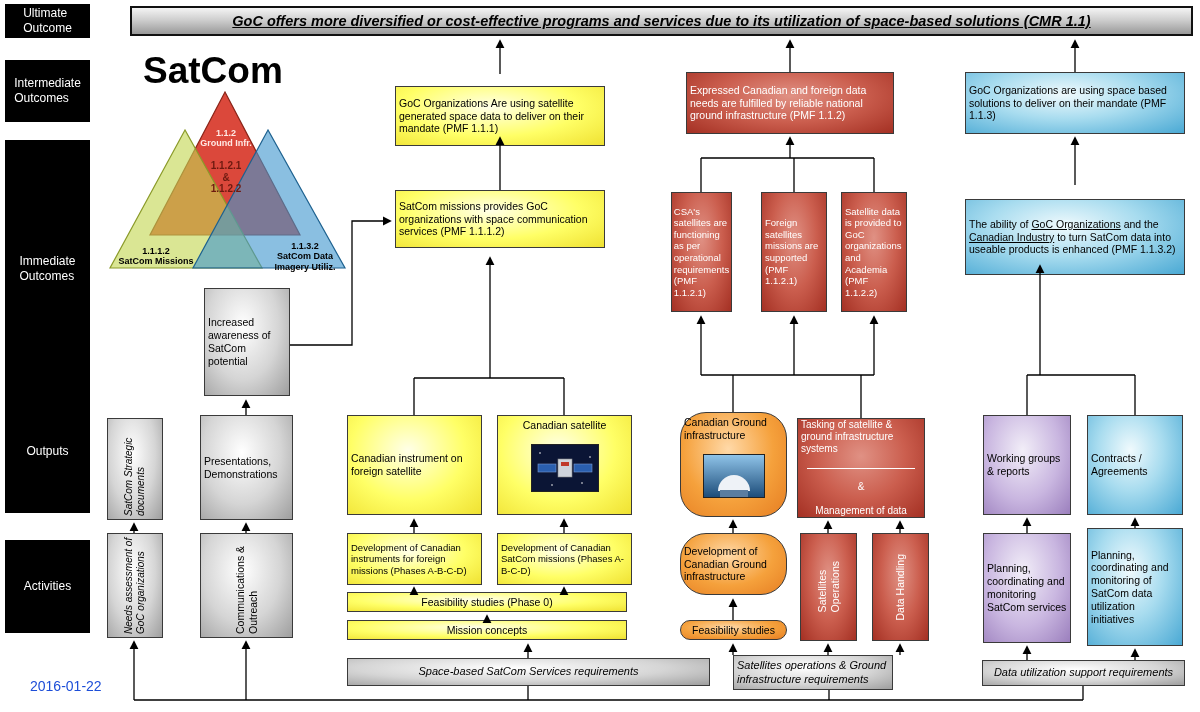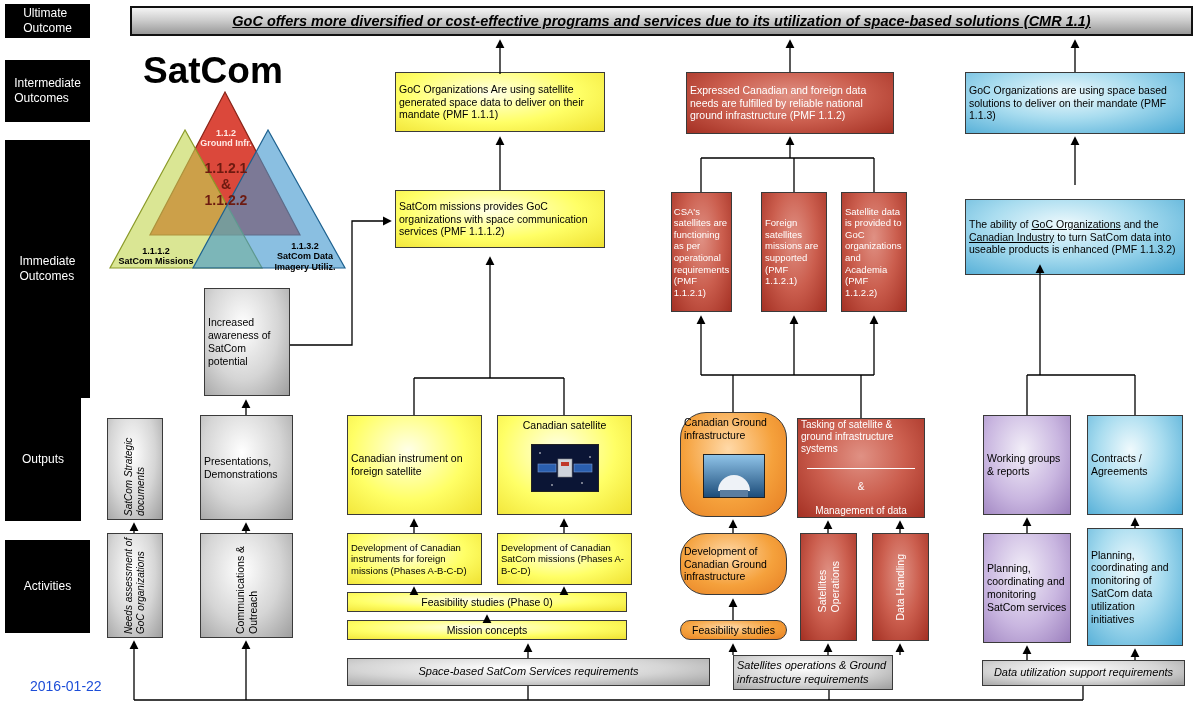--- a/index.html
+++ b/index.html
@@ -32,46 +32,46 @@
 <body>
 
 <div class="stage">
 
   <div class="box black pre" style="left:5px;top:4px;width:85px;height:34px">Ultimate
 Outcome</div>
   <div class="box black pre" style="left:5px;top:60px;width:85px;height:62px">Intermediate
 Outcomes</div>
   <div class="box black pre" style="left:5px;top:140px;width:85px;height:258px">Immediate
 Outcomes</div>
-  <div class="box black" style="left:5px;top:398px;width:76px;height:123px">Outputs</div>
+  <div class="box black" style="left:5px;top:390px;width:85px;height:123px">Outputs</div>
   <div class="box black" style="left:5px;top:540px;width:85px;height:93px">Activities</div>
 
   <div class="banner">
     <span>GoC offers more diversified or cost-effective programs and services due to its utilization of space-based solutions (CMR 1.1)</span>
   </div>
 
   <div class="title">SatCom</div>
 
   <svg class="venn" width="245" height="195" viewBox="0 0 245 195">
     <polygon points="120,7 45,150 195,150" fill="rgba(217,62,48,0.95)" stroke="#8a2418" stroke-width="1.2"></polygon>
     <polygon points="80,45 5,183 157,183" fill="rgba(196,214,82,0.62)" stroke="#8a9a28" stroke-width="1.2"></polygon>
     <polygon points="163,45 88,183 240,183" fill="rgba(66,152,207,0.62)" stroke="#1d618f" stroke-width="1.2"></polygon>
   </svg>
   <div class="vlabel" style="left:190px;top:128px;width:72px;color:#ffe9e4;">1.1.2
 Ground Infr.</div>
-  <div class="vlabel" style="left:192px;top:160px;width:68px;color:#6d1a10;font-size:14px;">1.1.2.1
+  <div class="vlabel" style="left:192px;top:160px;width:68px;color:#6d1a10;font-size:10px;">1.1.2.1
 &amp;
 1.1.2.2</div>
   <div class="vlabel" style="left:104px;top:246px;width:104px;">1.1.1.2
 SatCom Missions</div>
   <div class="vlabel" style="left:252px;top:241px;width:106px;">1.1.3.2
 SatCom Data
 Imagery Utiliz.</div>
 
-  <div class="box yellow" style="left:395px;top:72px;width:210px;height:60px">GoC  Organizations Are using satellite generated space data to deliver on their mandate (PMF 1.1.1)</div>
+  <div class="box yellow" style="left:395px;top:86px;width:210px;height:60px">GoC  Organizations Are using satellite generated space data to deliver on their mandate (PMF 1.1.1)</div>
   <div class="box red" style="left:686px;top:72px;width:208px;height:62px">Expressed Canadian and foreign data needs are fulfilled by reliable national ground infrastructure (PMF 1.1.2)</div>
   <div class="box blue" style="left:965px;top:72px;width:220px;height:62px">GoC Organizations are using space based solutions to deliver on their mandate (PMF 1.1.3)</div>
 
   <div class="box yellow" style="left:395px;top:190px;width:210px;height:58px">SatCom missions provides GoC organizations with space communication services (PMF 1.1.1.2)</div>
   <div class="box red small" style="left:671px;top:192px;width:61px;height:120px">CSA's satellites are functioning as per operational requirements (PMF 1.1.2.1)</div>
   <div class="box red small" style="left:761px;top:192px;width:66px;height:120px">Foreign satellites missions are supported (PMF 1.1.2.1)</div>
   <div class="box red small" style="left:841px;top:192px;width:66px;height:120px">Satellite data is provided to GoC organizations and Academia (PMF 1.1.2.2)</div>
   <div class="box blue" style="left:965px;top:199px;width:220px;height:76px">
     <span><span>The ability of </span><u>GoC Organizations</u><span> and the </span><u>Canadian Industry</u><span> to turn SatCom data into useable products is enhanced (PMF 1.1.3.2)</span></span>
   </div>

